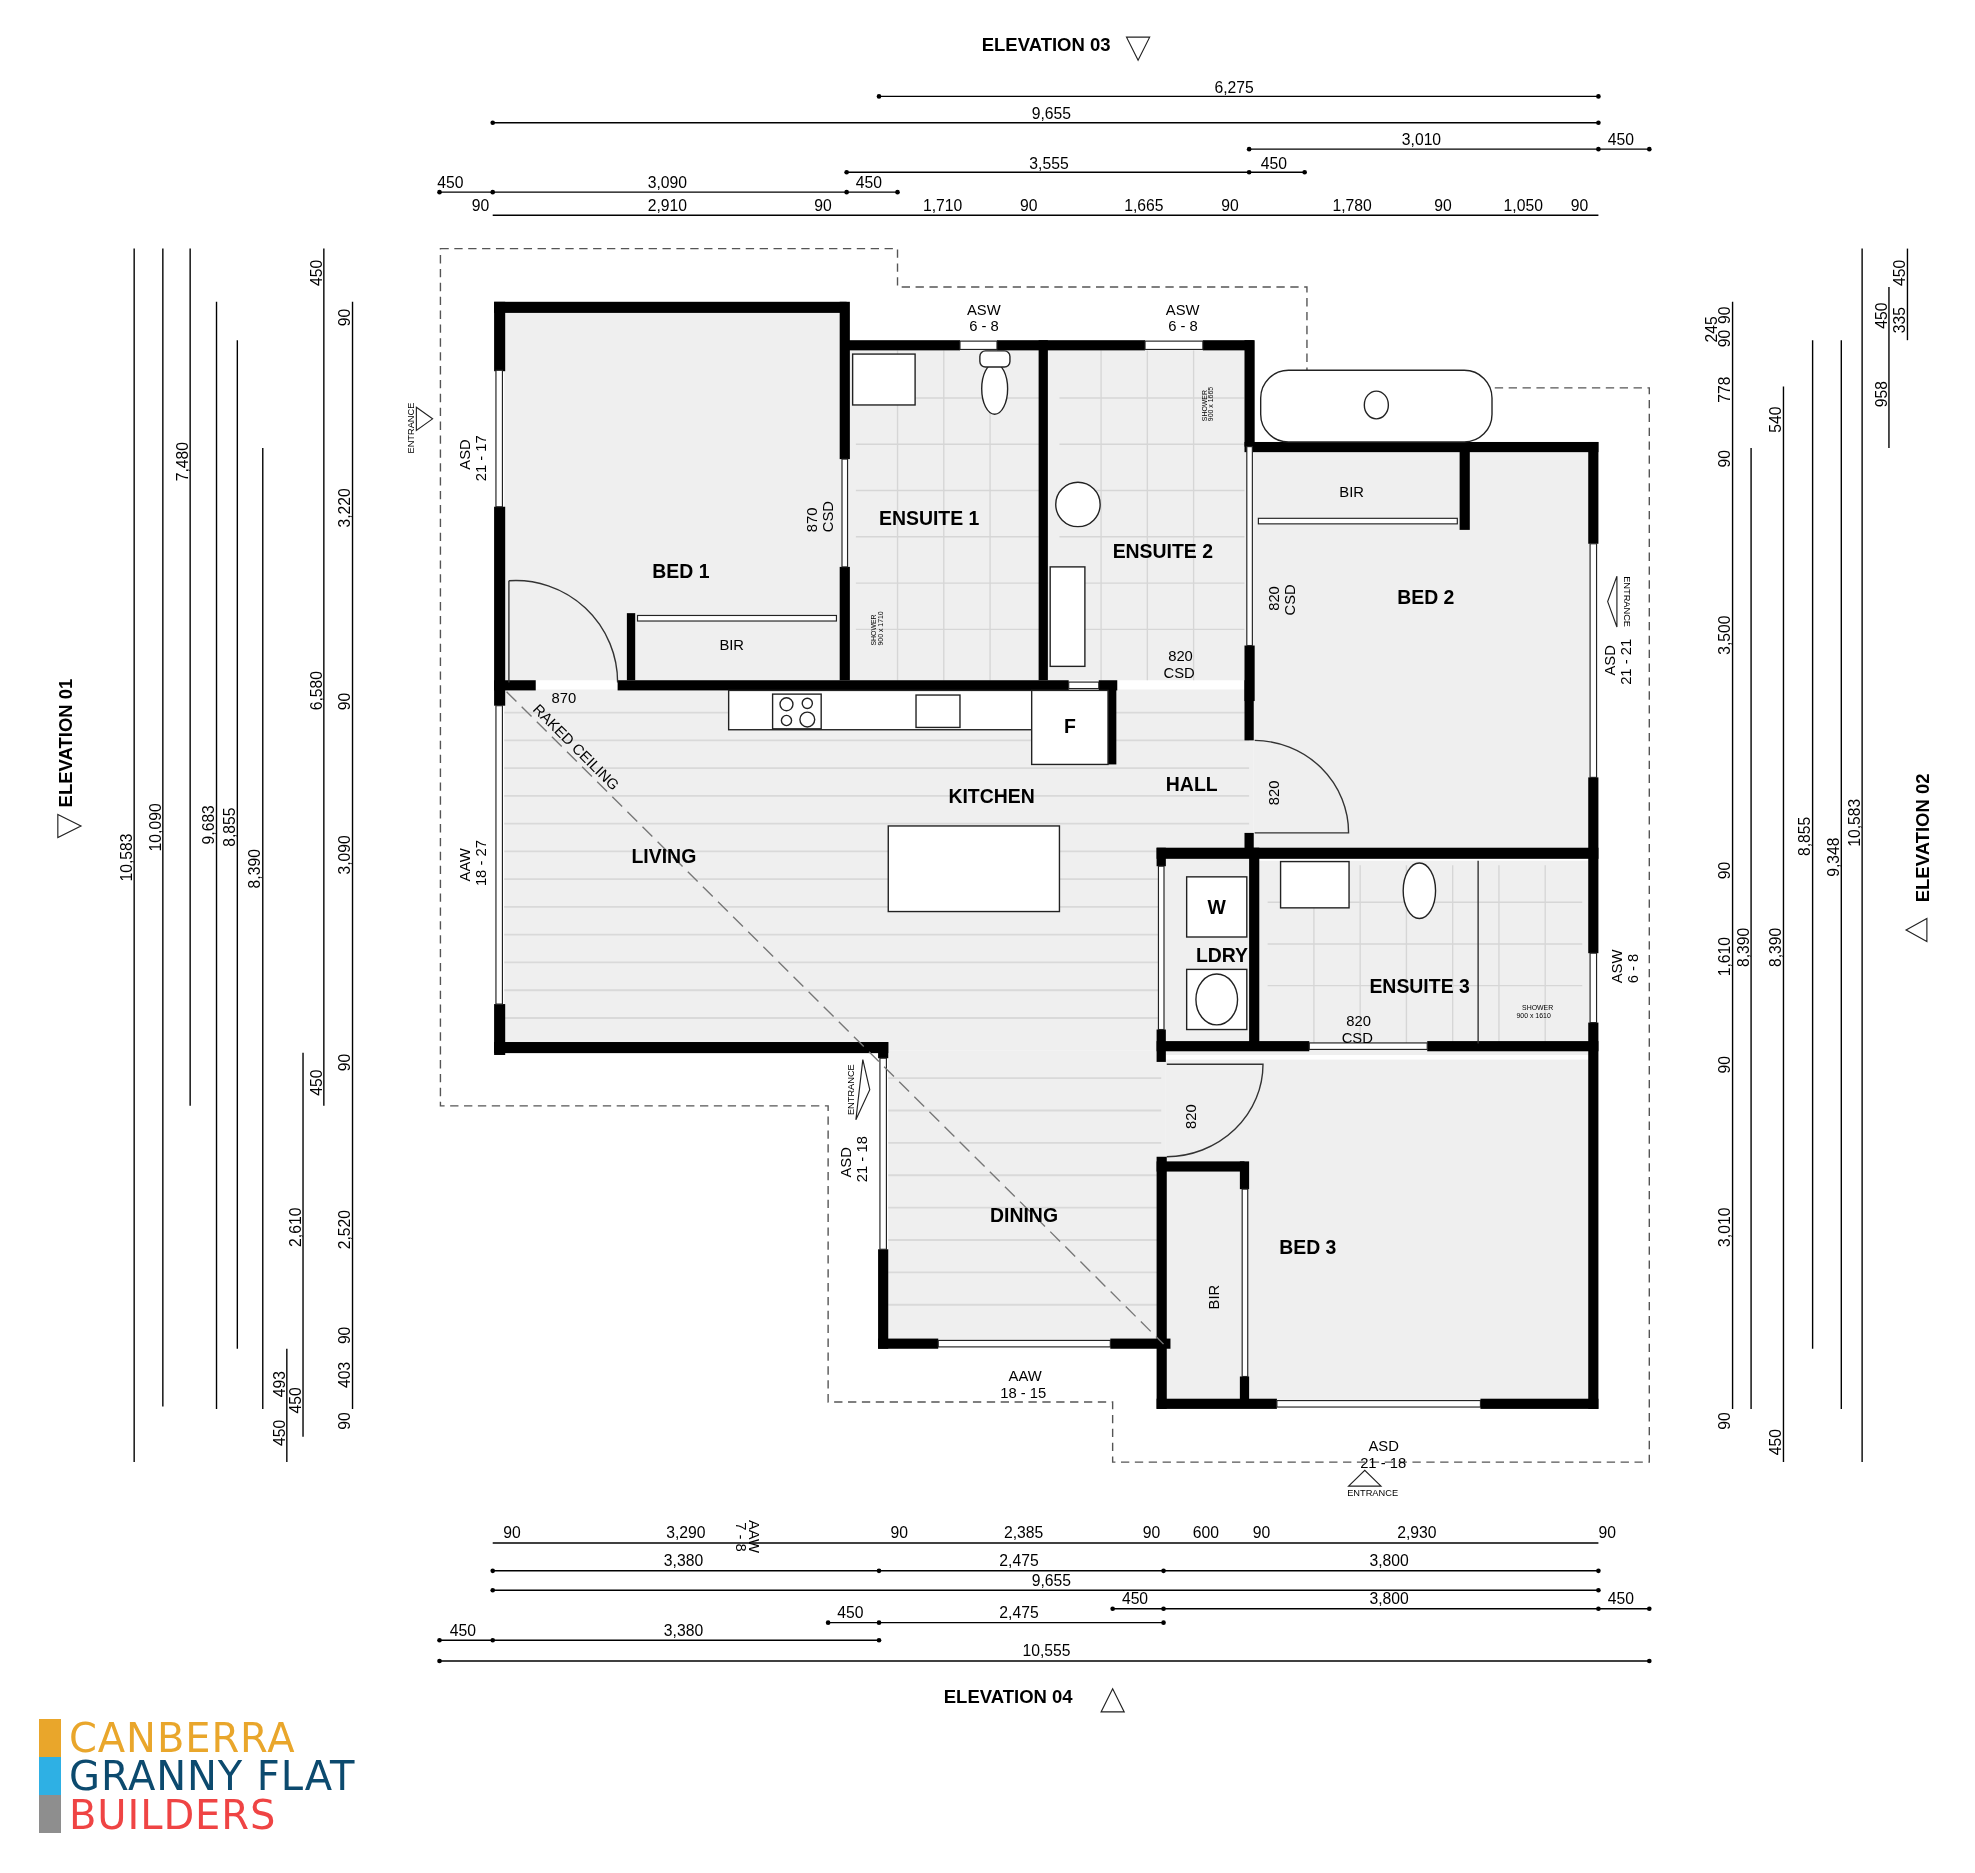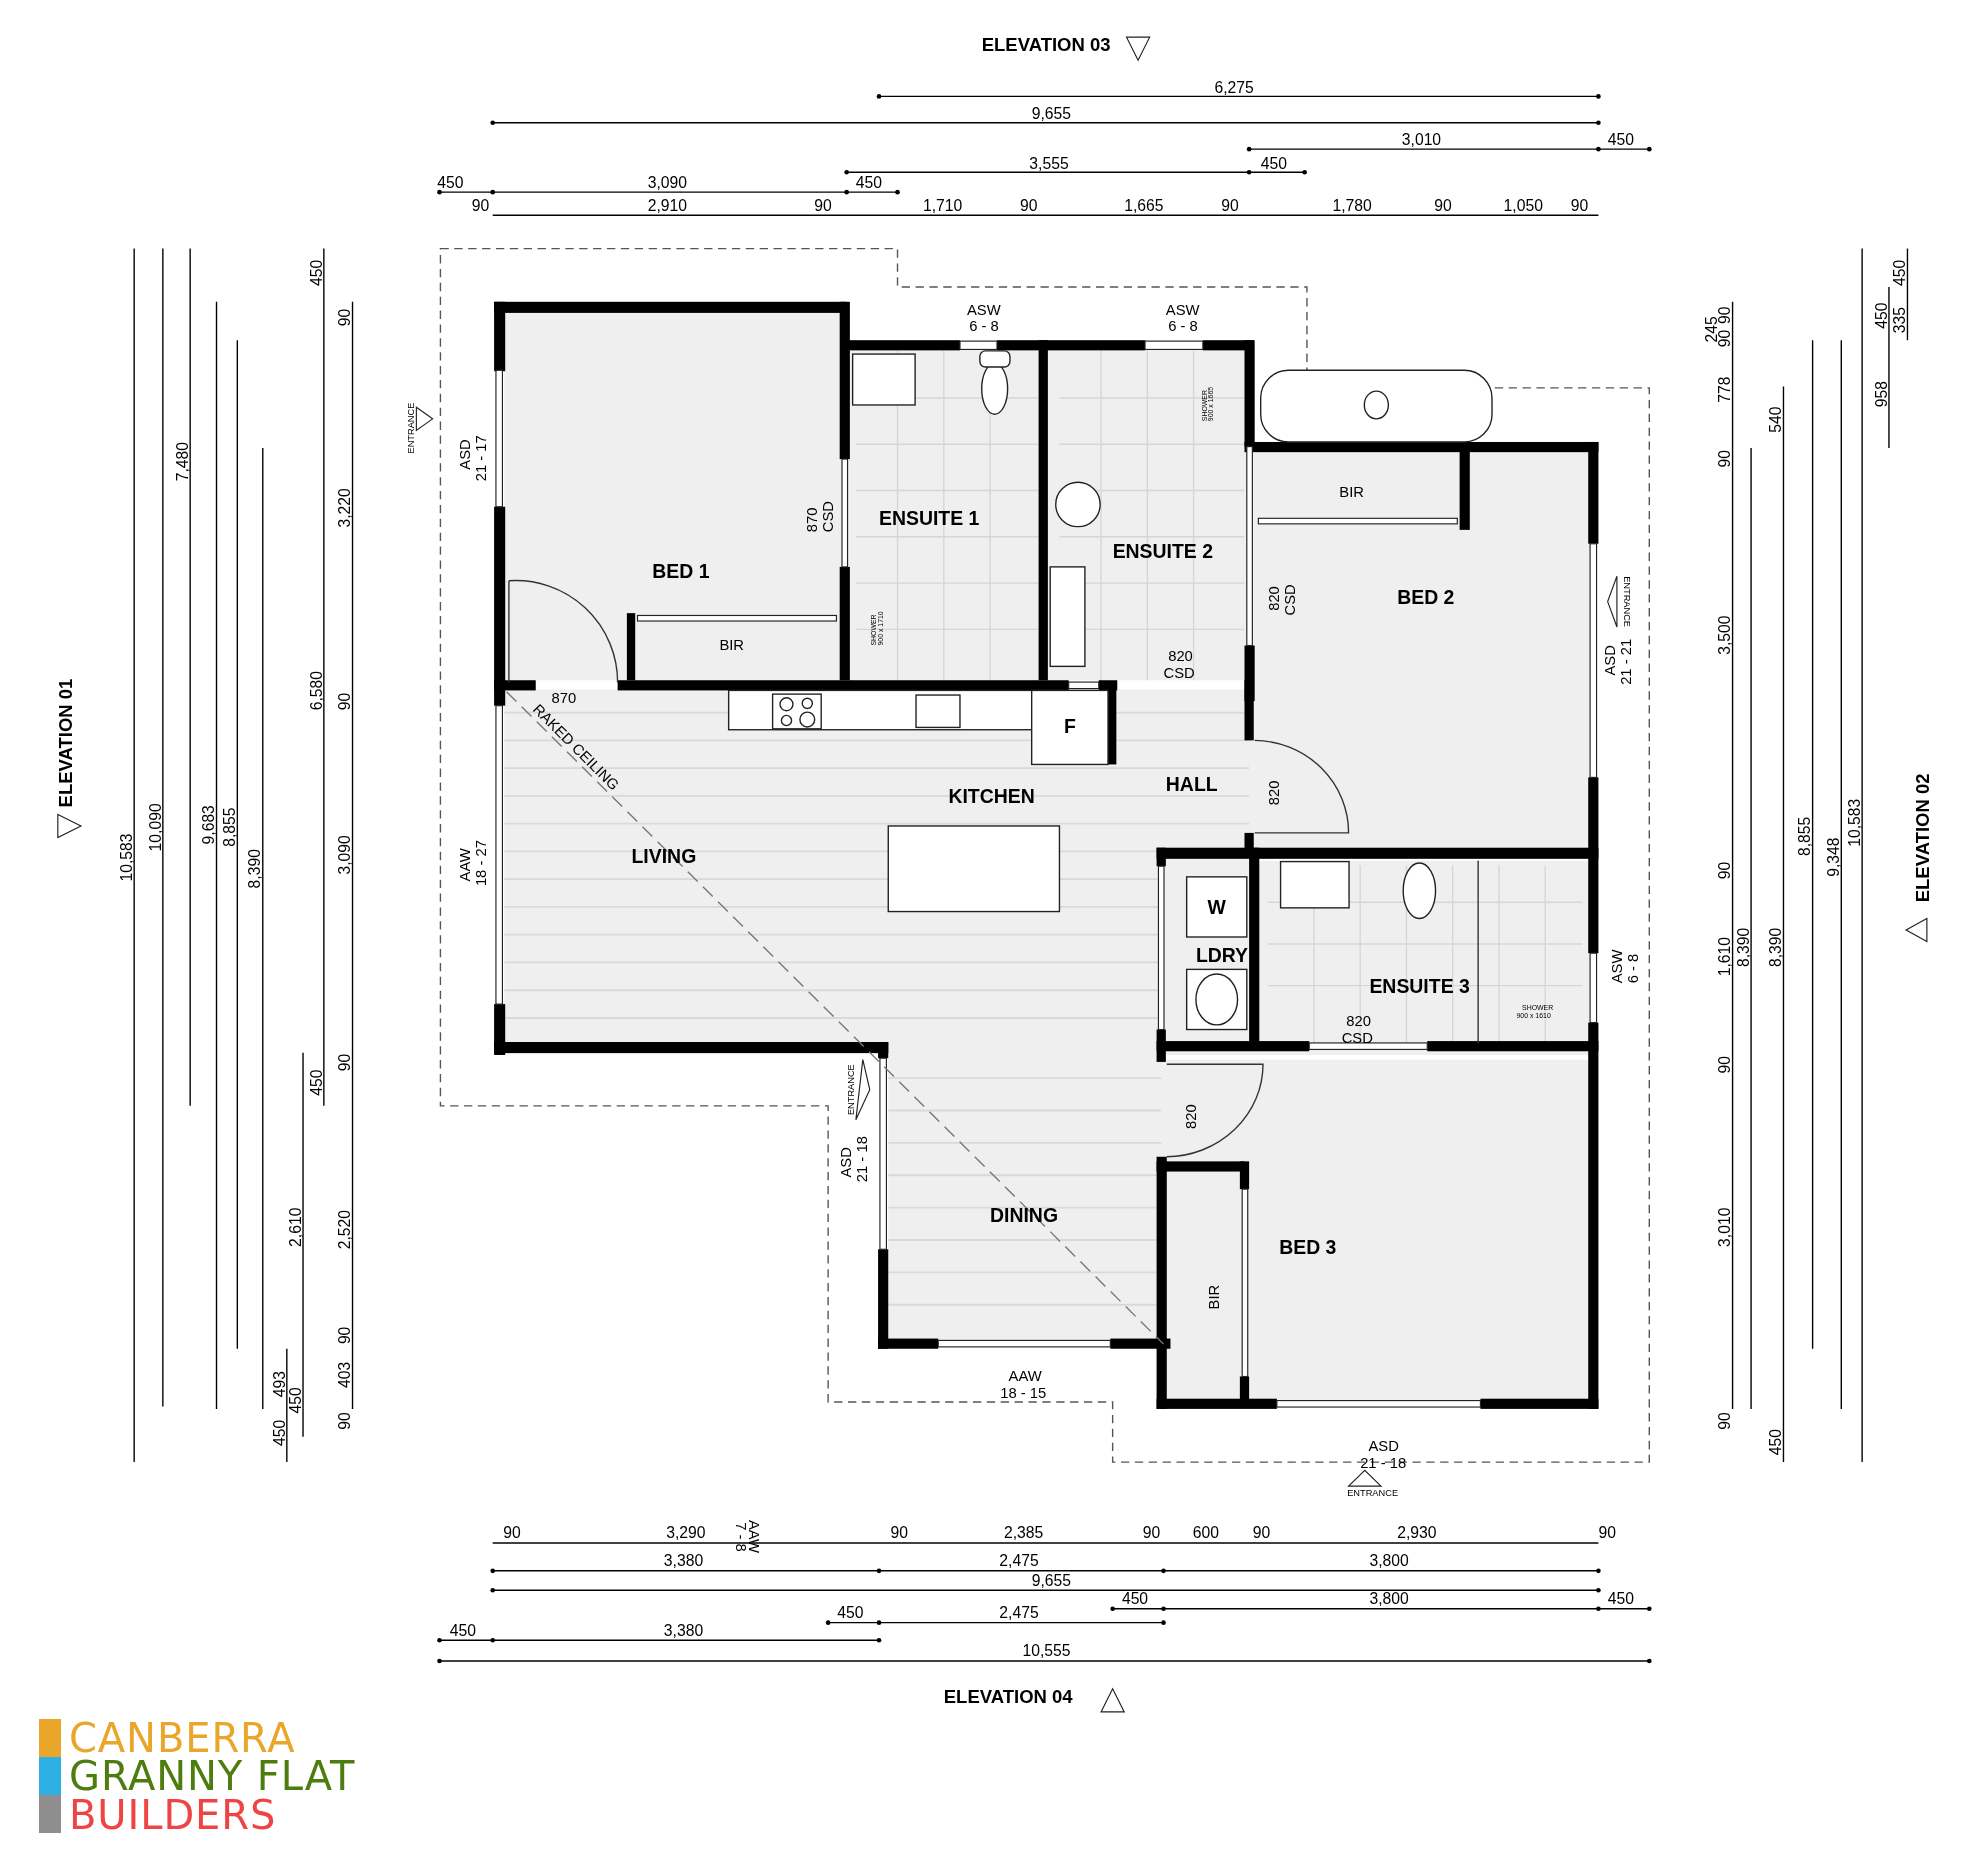--- a/index.html
+++ b/index.html
@@ -486,16 +486,16 @@
   </g>
 </svg>
 
 <div class="logo">
   <div class="bars">
     <div class="bar" style="background:#E9A62B"></div>
     <div class="bar" style="background:#2EB0E4"></div>
     <div class="bar" style="background:#8E8E8E"></div>
   </div>
   <div class="line" style="top:0; color:#E9A62B">CANBERRA</div>
-  <div class="line" style="top:38px; color:#4d7c0f">GRANNY FLAT</div>
+  <div class="line" style="top:38px; color:#0c4a6e">GRANNY FLAT</div>
   <div class="line" style="top:77px; color:#ef4444">BUILDERS</div>
 </div>
 
 
 </body></html>

